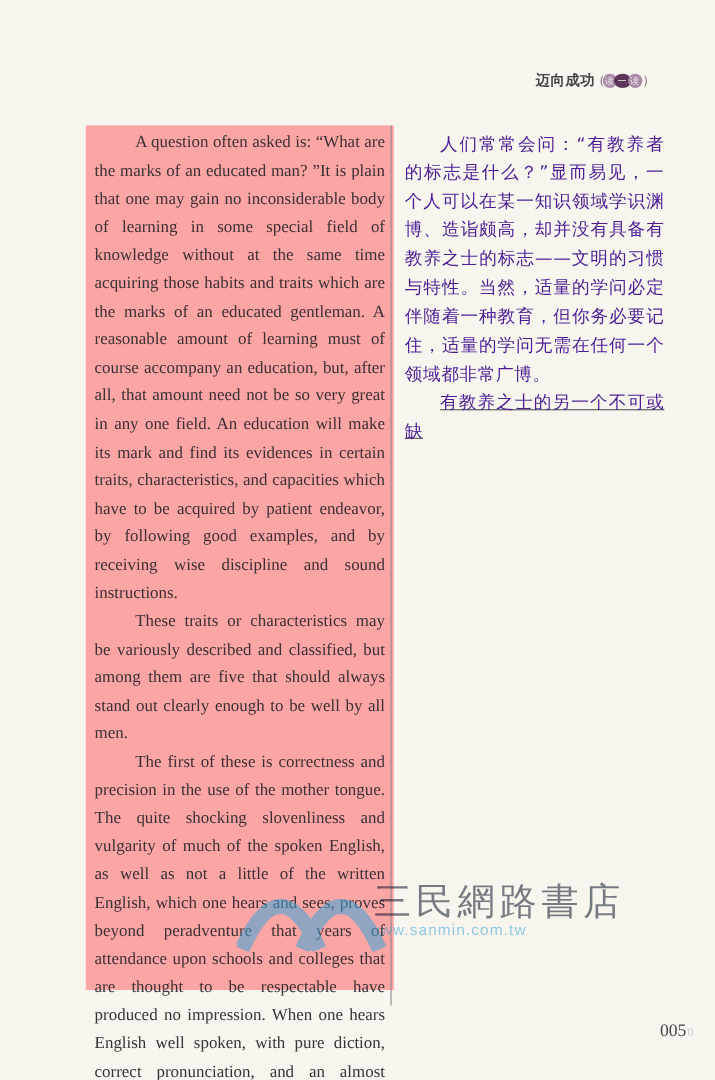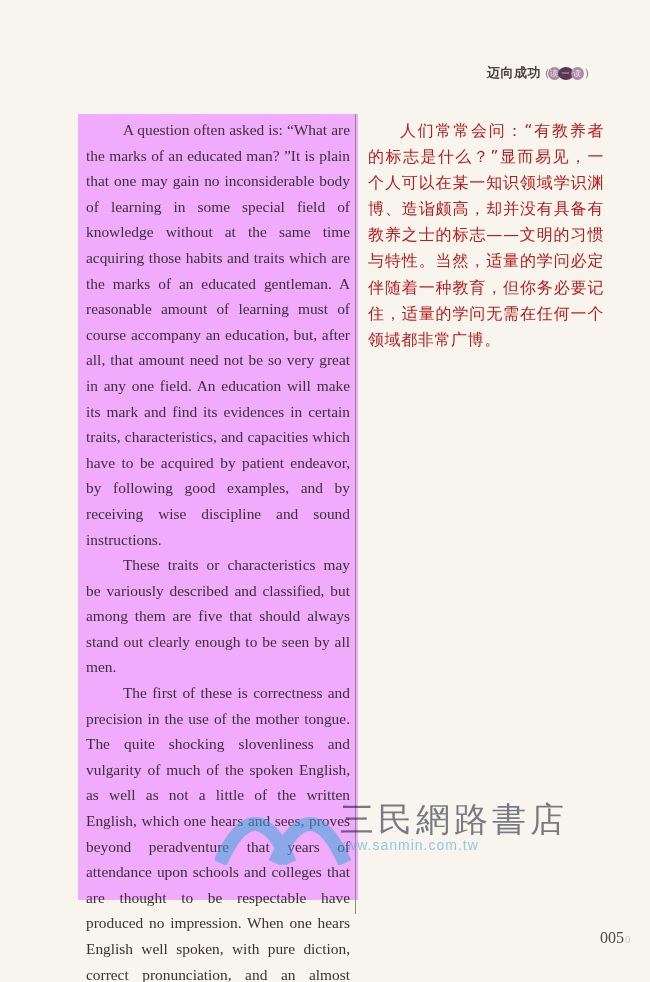--- a/index.html
+++ b/index.html
@@ -25,39 +25,39 @@
     display: inline-block; width: 13px; height: 13px; border-radius: 50%;
     background: #7e5a79; color: #f0e6ee; font-size: 8px; line-height: 13px;
     text-align: center; margin-left: -3px;
   }
   .badge-dot.mid { width: 16px; height: 13px; background: #5b3657; }
   .badge-dot.light { background: #a98ba5; }
 
   .en-panel {
     position: absolute; left: 78px; top: 114px;
     width: 280px; height: 786px;
-    background: #f0abfc;
+    background: #fca5a5;
     box-sizing: border-box;
     padding: 3px 8px 0 8px;
   }
   .en-panel p {
     margin: 0; font-size: 15.4px; line-height: 25.6px;
     text-align: justify; color: #3b3134;
     text-indent: 2.4em;
   }
   .divider {
     position: absolute; left: 355px; top: 114px; width: 1px; height: 800px;
     background: #8f8a8c;
   }
   .zh-panel {
     position: absolute; left: 368px; top: 118px; width: 236px;
   }
   .zh-panel p {
     margin: 0; font-size: 16px; line-height: 26.1px;
-    text-align: justify; color: #b91c1c;
+    text-align: justify; color: #4c1d95;
     font-family: "DejaVu Sans", sans-serif;
     text-indent: 2em; letter-spacing: 0.6px;
   }
   .zh-panel p.flush { text-indent: 0; }
   .zh-panel p.last { text-decoration: underline; text-decoration-color: #555; }
 
   .watermark {
     position: absolute; left: 215px; top: 795px; width: 430px; height: 70px;
     pointer-events: none; opacity: 0.55;
   }
@@ -87,28 +87,29 @@
       <span class="badge-dot light">读</span>
       <span class="badge-dot mid">一</span>
       <span class="badge-dot light">读</span>
     </span>
     <span>)</span>
   </span>
 </div>
 
 <div class="en-panel">
   <p>A question often asked is: “What are the marks of an educated man? ”It is plain that one may gain no inconsiderable body of learning in some special field of knowledge without at the same time acquiring those habits and traits which are the marks of an educated gentleman. A reasonable amount of learning must of course accompany an education, but, after all, that amount need not be so very great in any one field. An education will make its mark and find its evidences in certain traits, characteristics, and capacities which have to be acquired by patient endeavor, by following good examples, and by receiving wise discipline and sound instructions.</p>
-  <p>These traits or characteristics may be variously described and classified, but among them are five that should always stand out clearly enough to be seen by all men.</p>
+  <p>These traits or characteristics may be variously described and classified, but among them are five that should always stand out clearly enough to be well by all men.</p>
   <p>The first of these is correctness and precision in the use of the mother tongue. The quite shocking slovenliness and vulgarity of much of the spoken English, as well as not a little of the written English, which one hears and sees, proves beyond peradventure that years of attendance upon schools and colleges that are thought to be respectable have produced no impression. When one hears English well spoken, with pure diction, correct pronunciation, and an almost unconscious choice of the right word, he recognizes it at once. How much easier</p>
 </div>
 
 <div class="divider"></div>
 
 <div class="zh-panel">
   <p>人们常常会问：“有教养者的标志是什么？”显而易见，一个人可以在某一知识领域学识渊博、造诣颇高，却并没有具备有教养之士的标志——文明的习惯与特性。当然，适量的学问必定伴随着一种教育，但你务必要记住，适量的学问无需在任何一个领域都非常广博。</p>
+  <p class="last">有教养之士的另一个不可或缺</p>
 </div>
 
 <div class="watermark">
   <svg class="wm-arc" width="140" height="70" viewBox="0 0 140 70">
     <path d="M5 68 Q40 -10 75 68" fill="none" stroke="#3aa6d8" stroke-width="14"></path>
     <path d="M60 68 Q95 -10 130 68" fill="none" stroke="#3aa6d8" stroke-width="14"></path>
   </svg>
   <span class="wm-text">三民網路書店</span>
   <span class="wm-url">www.sanmin.com.tw</span>
 </div>

